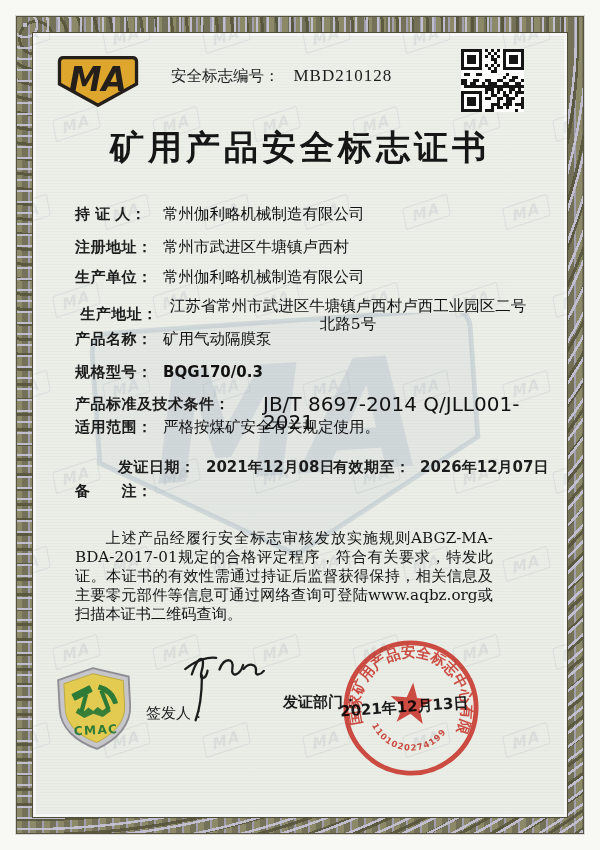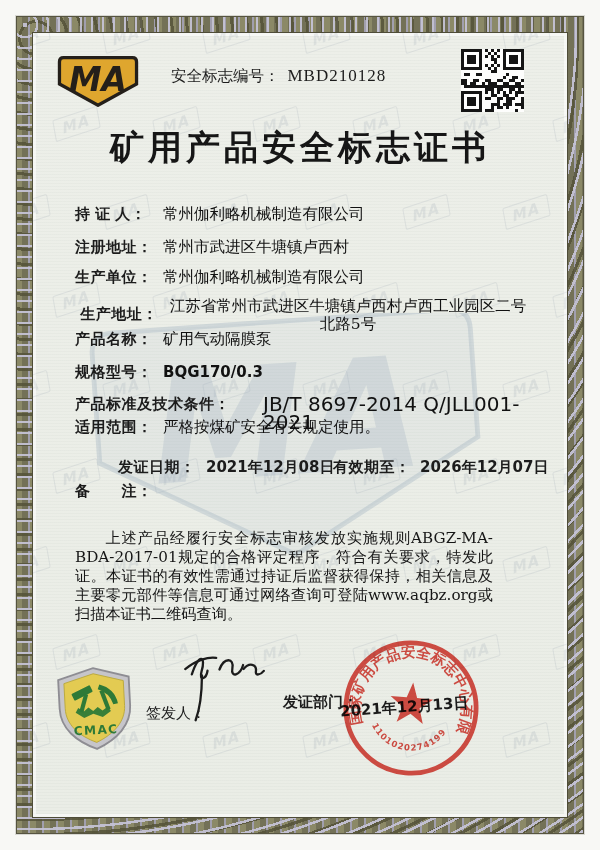--- a/index.html
+++ b/index.html
@@ -36,21 +36,21 @@
     font:italic 800 15px "DejaVu Sans", sans-serif;
     color:rgba(120,136,158,.14);
     border:1.5px solid rgba(120,136,158,.14);
     padding:1px 8px; border-radius:2px; letter-spacing:1px;
   }
   .wm-center { position:absolute; left:40px; top:280px; opacity:.9; pointer-events:none; }
 
   
   .ma-logo { position:absolute; left:24px; top:23px; }
   .hdr-number { position:absolute; left:138px; top:33px; font-family:"Liberation Serif", serif; font-size:15.5px; }
-  .hdr-number .num { font-family:"Liberation Serif", serif; font-size:17px; letter-spacing:1px; margin-left:8px; }
+  .hdr-number .num { font-family:"Liberation Serif", serif; font-size:17px; letter-spacing:1px; margin-left:14px; }
   .qr { position:absolute; left:428px; top:16px; width:63px; height:63px; }
 
   .title {
     position:absolute; left:0; right:0; top:92px; text-align:center;
     font-family:"Liberation Serif", serif; font-weight:900;
     font-size:34px; letter-spacing:4px; color:#161616;
   }
 
   
   .row { position:absolute; left:42px; right:34px; display:flex; align-items:flex-start; }

